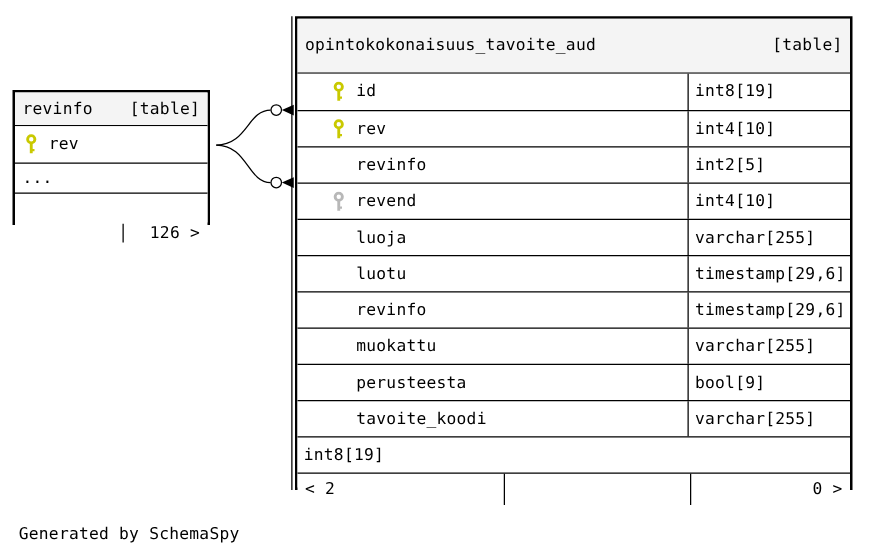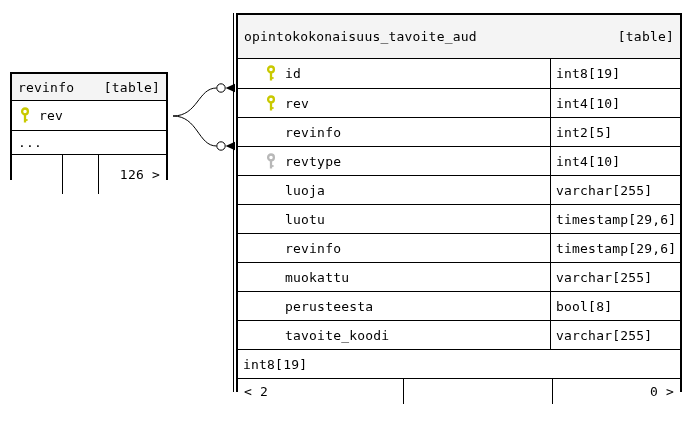--- a/index.html
+++ b/index.html
@@ -37,21 +37,21 @@
   .aud .tfoot{height:26px;}
   .aud .fcell.f1{width:165px;flex:0 0 165px;}
   .aud .fcell.f2{width:149px;flex:0 0 149px;}
   .aud .fcell.f3{flex:1;}
 
   
   .revinfo{left:10px;top:72px;width:158px;height:108px;}
   .revinfo .thead{height:27px;}
   .revinfo .row.main{height:29px;}
   .revinfo .row.dots{height:24px;border-top:1px solid #000;padding-left:6px;}
-  .revinfo .tfoot{height:40px;}
+  .revinfo .tfoot{height:40px;align-items:flex-end;}
   .revinfo .fcell.f1{width:50px;flex:0 0 50px;}
   .revinfo .fcell.f2{width:36px;flex:0 0 36px;}
   .revinfo .fcell.f3{flex:1;}
 
   .keysvg{display:block;}
   .key-primary{stroke:var(--primary-key,#c9c900);}
   .key-null{stroke:var(--null-key,#b8b8b8);}
 
   .relations{position:absolute;left:0;top:0;pointer-events:none;}
   .caption{position:absolute;left:15px;top:420px;}
@@ -147,21 +147,21 @@
       <div class="cell name">
         <span class="iconslot">
           <svg class="keysvg" width="12" height="17" viewBox="0 0 12 17">
               <g class="key-null" fill="none" stroke-width="2.3">
                 <circle cx="5" cy="4.4" r="2.9"></circle>
                 <line x1="5" y1="7.3" x2="5" y2="15.5"></line>
                 <line x1="5" y1="13" x2="7.6" y2="13" stroke-width="1.8"></line>
               </g>
             </svg>
         </span>
-        <span>revtype</span>
+        <span>revend</span>
       </div>
       <div class="cell type">int4[10]</div>
     </div>
 
     <div class="row">
       <div class="cell name">
           <span class="iconslot"></span>
           <span>luoja</span>
         </div>
       <div class="cell type">varchar[255]</div>
@@ -189,21 +189,21 @@
           <span>muokattu</span>
         </div>
       <div class="cell type">varchar[255]</div>
     </div>
 
     <div class="row">
       <div class="cell name">
           <span class="iconslot"></span>
           <span>perusteesta</span>
         </div>
-      <div class="cell type">bool[8]</div>
+      <div class="cell type">bool[9]</div>
     </div>
 
     <div class="row">
       <div class="cell name">
           <span class="iconslot"></span>
           <span>tavoite_koodi</span>
         </div>
       <div class="cell type">varchar[255]</div>
     </div>
 
@@ -211,13 +211,14 @@
       <div class="cell type">int8[19]</div>
     </div>
 
     <div class="tfoot">
       <div class="fcell f1">&lt; 2</div>
       <div class="fcell f2"></div>
       <div class="fcell f3 fright">0 &gt;</div>
     </div>
   </div>
 
+  <div class="caption">Generated by SchemaSpy</div>
 </div>
 
 </body></html>

